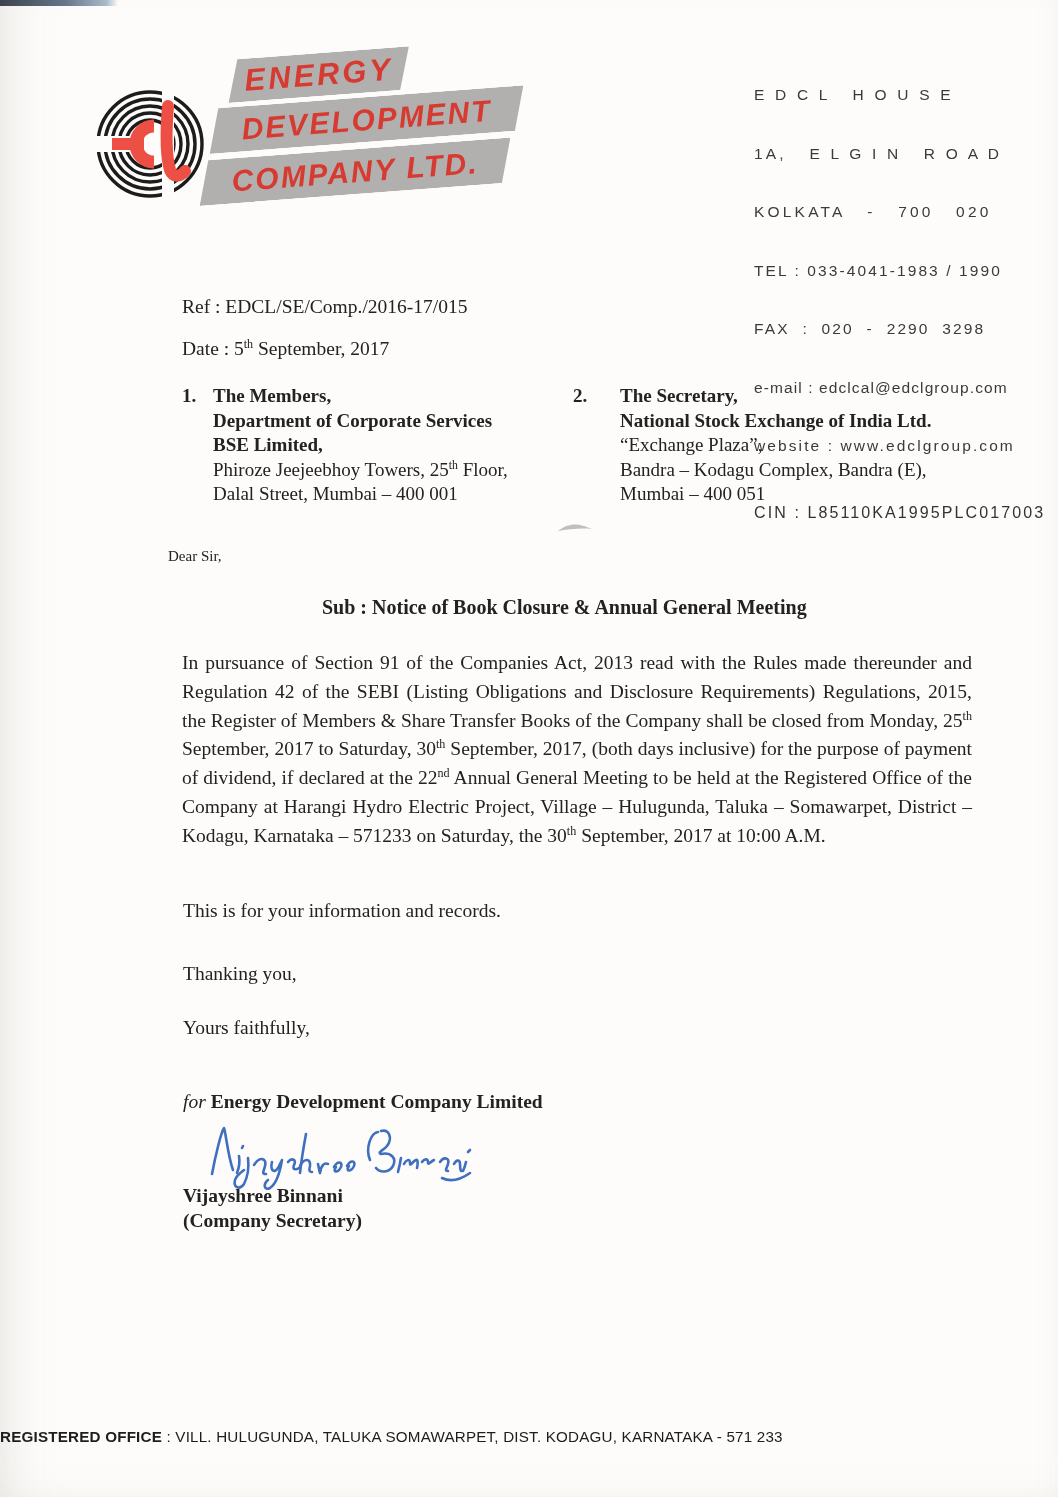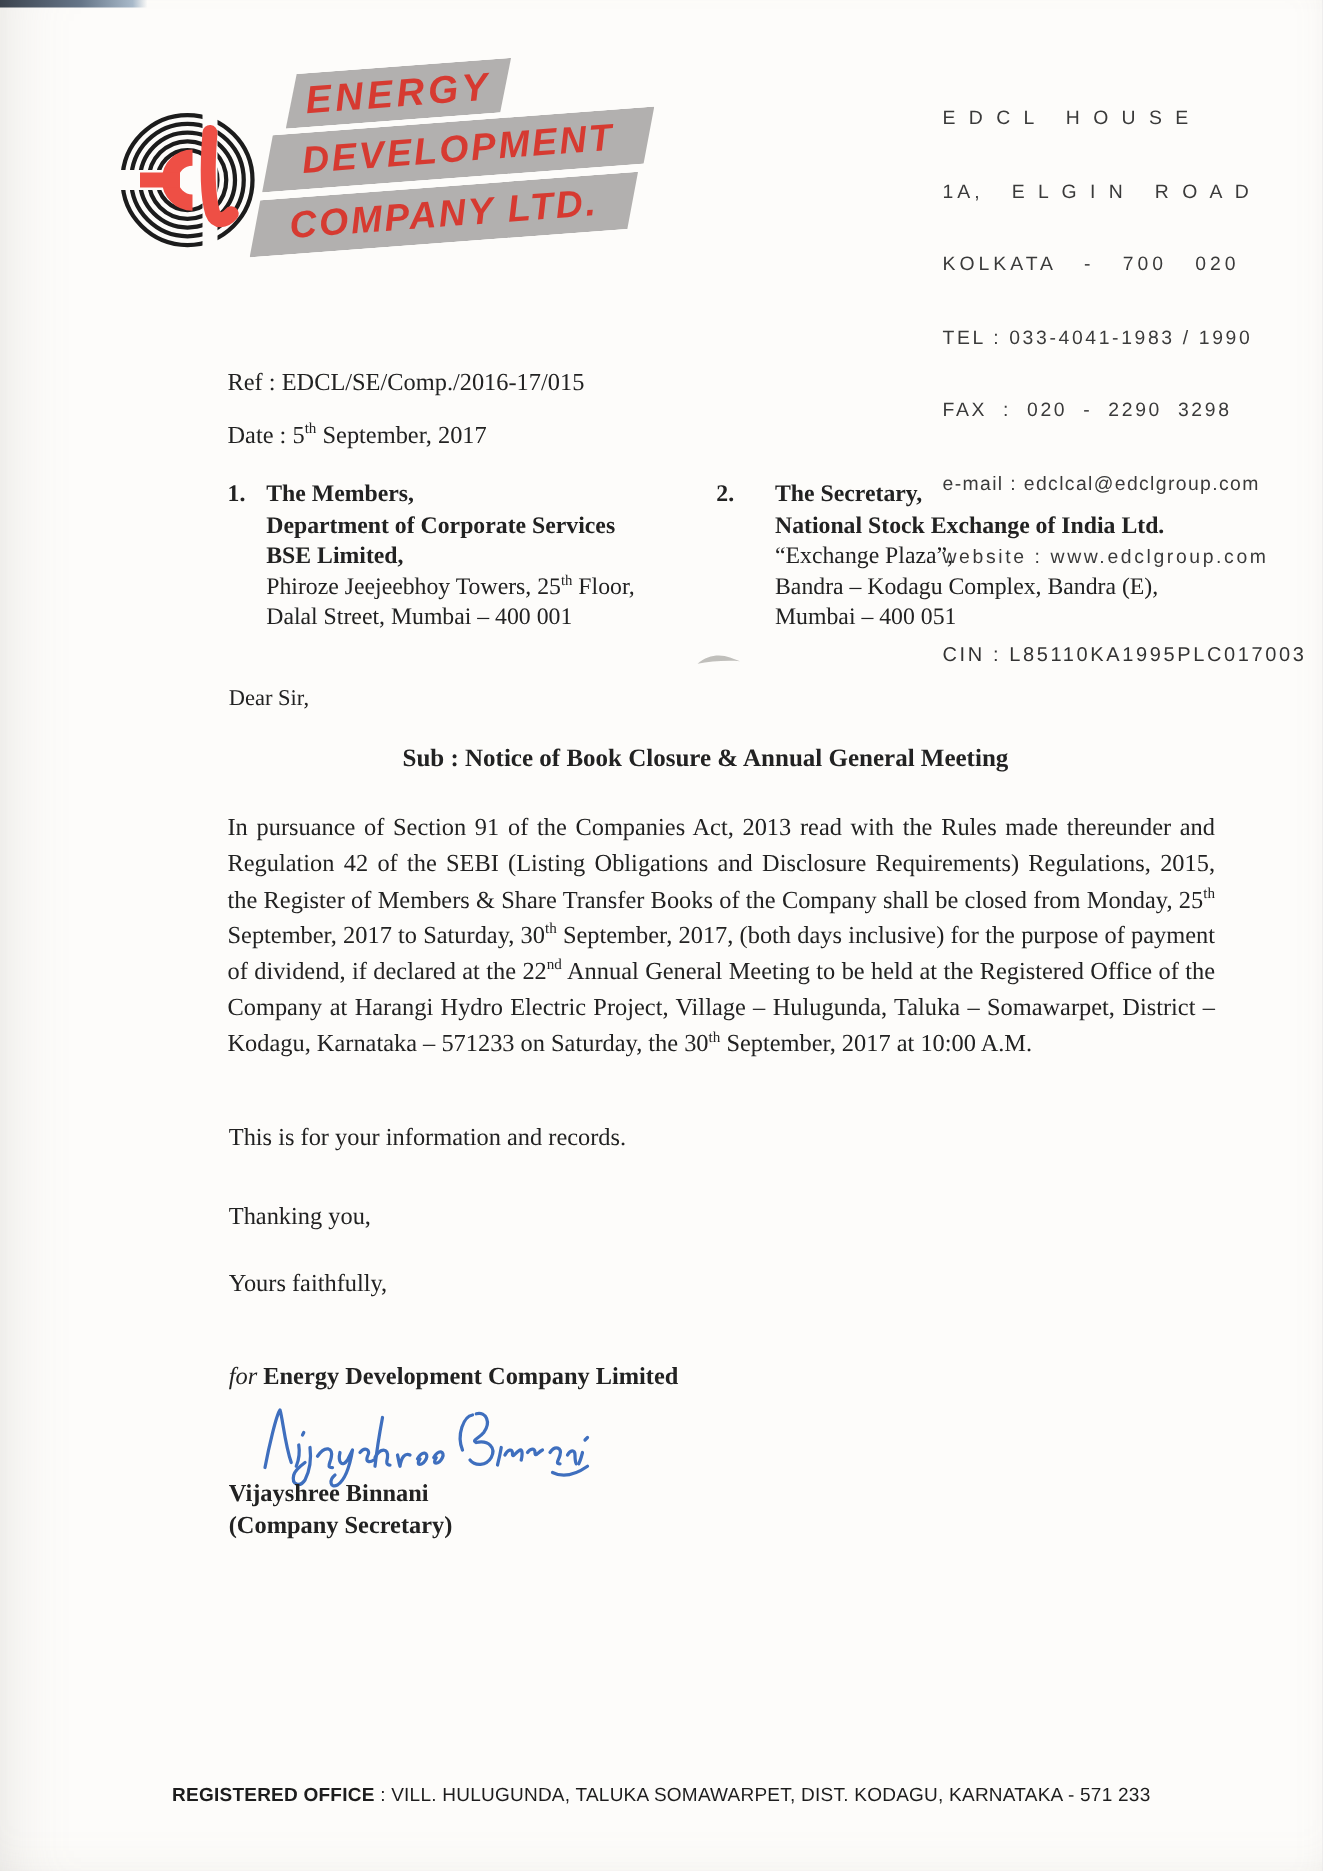--- a/index.html
+++ b/index.html
@@ -38,51 +38,51 @@
   .banner3{left:198px;top:161px;width:315px;height:45px}
   .banner3 span{font-size:30px;letter-spacing:2px}
 
   
   .head-address{position:absolute;left:754px;top:46px;width:300px;
     font-family:"Liberation Sans",sans-serif;font-size:15.5px;line-height:19.5px;
     color:#3a3a3a;white-space:pre}
   .head-address .sp1{letter-spacing:3.2px}
   .head-address .sp2{letter-spacing:2.1px}
   .head-address .sp3{letter-spacing:1.1px}
-  .cin{margin-top:20px;font-size:16px;letter-spacing:2.1px;color:#333}
+  .cin{margin-top:8px;font-size:16px;letter-spacing:2.1px;color:#333}
 
   
   .ref{position:absolute;left:182px;top:296px;font-size:19.5px}
   .date{position:absolute;left:182px;top:338px;font-size:19.5px}
 
   
   .recipients{position:absolute;left:182px;top:384px;display:flex;font-size:19px;line-height:24.5px}
   .rec{display:flex}
   .rec1{width:391px}
   .rec1 .rec-num{width:31px}
   .rec2 .rec-num{width:47px}
   .rec-num{font-weight:700}
 
   .smudge{position:absolute;left:556px;top:520px;width:40px;height:16px}
 
-  .salutation{position:absolute;left:183px;top:548px;font-size:18px}
+  .salutation{position:absolute;left:168px;top:548px;font-size:15px}
   .subject{position:absolute;left:322px;top:596px;font-size:20px;font-weight:700}
 
   .bodytext{position:absolute;left:182px;top:649px;width:790px;font-size:19.5px;
     line-height:28.8px;text-align:justify}
 
   .info-line{position:absolute;left:183px;top:900px;font-size:19.5px}
   .thanking{position:absolute;left:183px;top:963px;font-size:19.5px}
   .faithfully{position:absolute;left:183px;top:1017px;font-size:19.5px}
   .signoff{position:absolute;left:183px;top:1091px;font-size:19.5px}
   .signature{position:absolute;left:202px;top:1118px;width:278px;height:74px}
   .sig-name{position:absolute;left:183px;top:1185px;font-size:19.5px;font-weight:700}
   .sig-title{position:absolute;left:183px;top:1210px;font-size:19.5px;font-weight:700}
 
-  .footer{position:absolute;left:0;top:1428px;width:100%;text-align:center;
+  .footer{position:absolute;left:0;top:1428px;width:100%;text-align:left;
     font-family:"Liberation Sans",sans-serif;font-size:15.2px;color:#1d1d1d;letter-spacing:.2px}
 </style>
 </head>
 <body>
 
 <div class="page">
 
   <div class="scan-strip"></div>
 
   <svg class="logo-icon" viewBox="0 0 132 140" aria-hidden="true">

